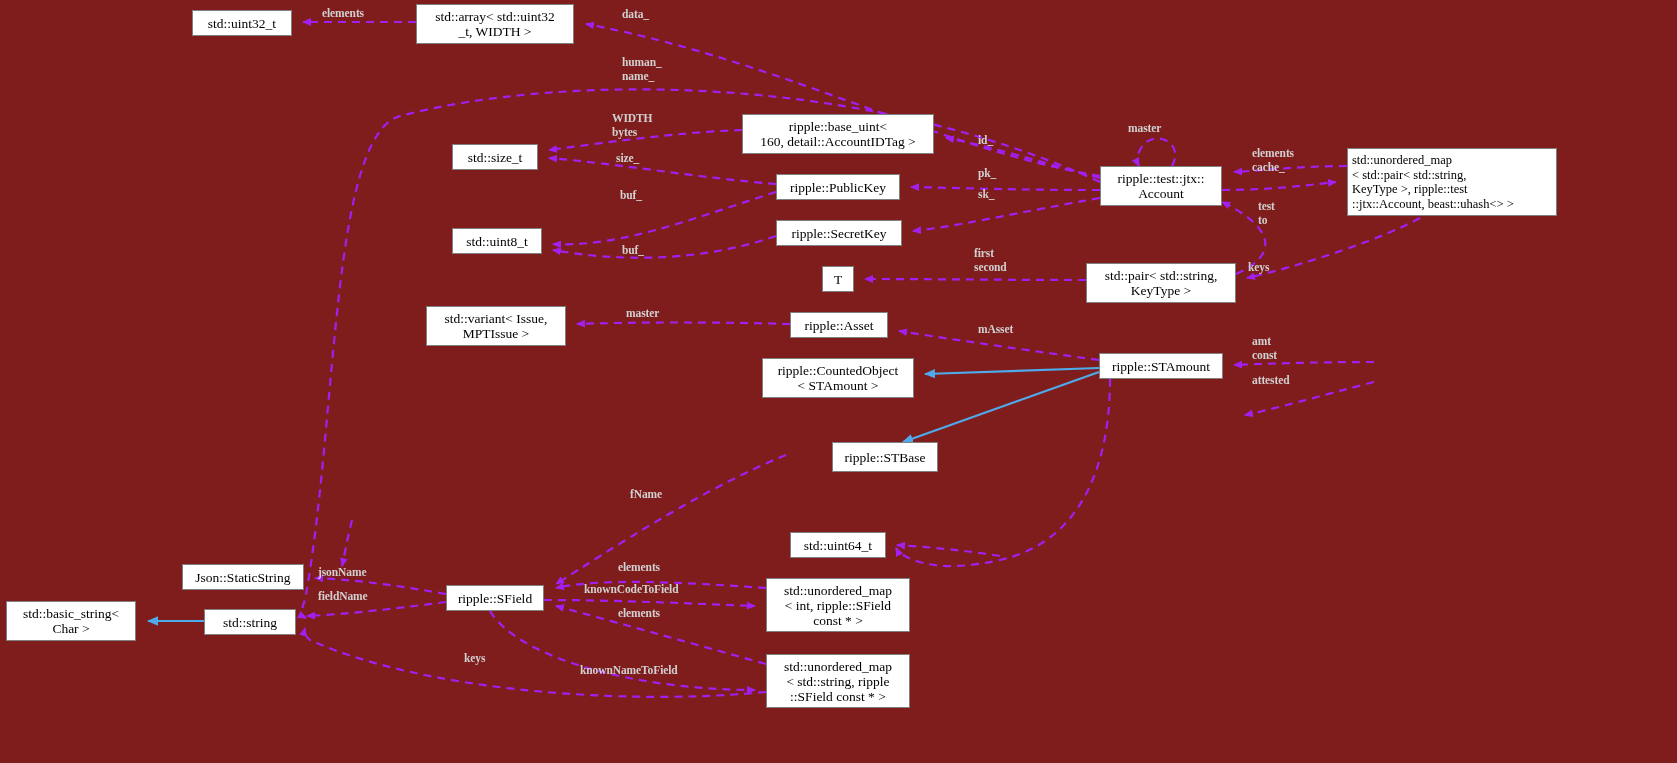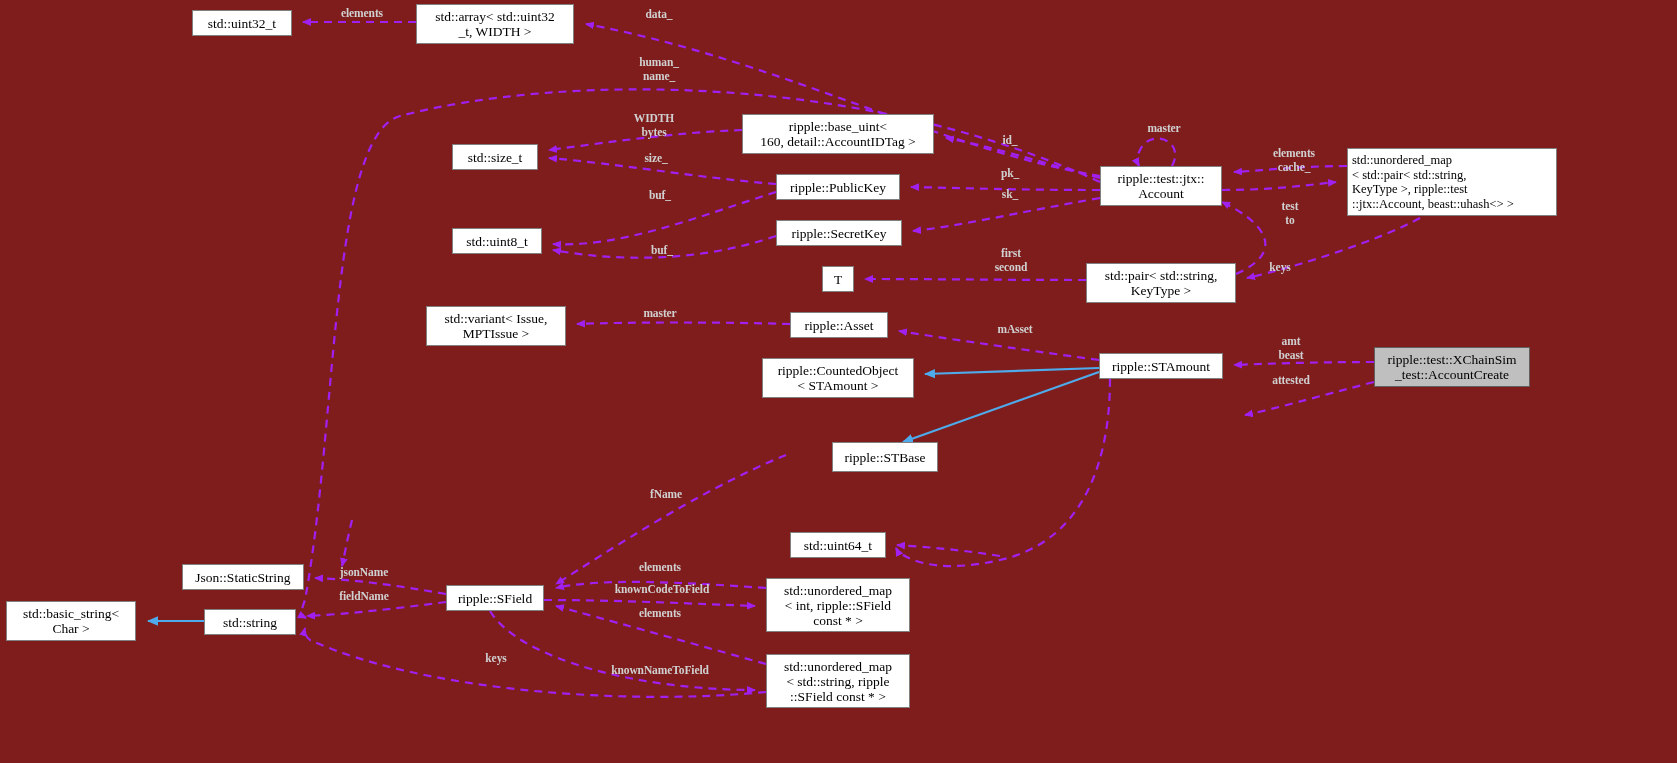--- a/index.html
+++ b/index.html
@@ -47,21 +47,21 @@
   .node.leftal {
     text-align: left;
     justify-content: flex-start;
   }
   .edge-label {
     position: absolute;
     color: #d0d0d0;
     font-size: 11.5px;
     line-height: 13.5px;
     font-weight: bold;
-    text-align: center;
+    text-align: left;
     white-space: pre-line;
     z-index: 2;
     letter-spacing: -0.1px;
   }
   .edge-label.rightal {
     text-align: right;
   }
 </style>
 </head>
 <body>
@@ -188,22 +188,20 @@
   <div class="node" style="left:426px;top:306px;width:140px;height:40px;">std::variant&lt; Issue,
 MPTIssue &gt;</div>
 
   <div class="node" style="left:790px;top:312px;width:98px;height:26px;">ripple::Asset</div>
 
   <div class="node" style="left:762px;top:358px;width:152px;height:40px;">ripple::CountedObject
 &lt; STAmount &gt;</div>
 
   <div class="node" style="left:1099px;top:353px;width:124px;height:26px;">ripple::STAmount</div>
 
-  <div class="node highlight" style="left:1374px;top:347px;width:156px;height:40px;">ripple::test::XChainSim
-_test::AccountCreate</div>
 
 
   <div class="node" style="left:832px;top:442px;width:106px;height:30px;">ripple::STBase</div>
 
   <div class="node" style="left:790px;top:532px;width:96px;height:26px;">std::uint64_t</div>
 
   <div class="node" style="left:182px;top:564px;width:122px;height:26px;">Json::StaticString</div>
 
   <div class="node" style="left:446px;top:585px;width:98px;height:26px;">ripple::SField</div>
 
@@ -253,21 +251,21 @@
   <div class="edge-label" style="left:974px;top:247px;width:74px;">first
 second</div>
 
   <div class="edge-label" style="left:1248px;top:261px;width:64px;">keys</div>
 
   <div class="edge-label" style="left:626px;top:307px;width:68px;">master</div>
 
   <div class="edge-label" style="left:978px;top:323px;width:74px;">mAsset</div>
 
   <div class="edge-label" style="left:1252px;top:335px;width:78px;">amt
-beast</div>
+const</div>
 
   <div class="edge-label" style="left:1252px;top:374px;width:78px;">attested</div>
 
 
   <div class="edge-label" style="left:630px;top:488px;width:72px;">fName</div>
 
   <div class="edge-label" style="left:318px;top:566px;width:92px;">jsonName</div>
 
   <div class="edge-label" style="left:618px;top:561px;width:84px;">elements</div>
 

